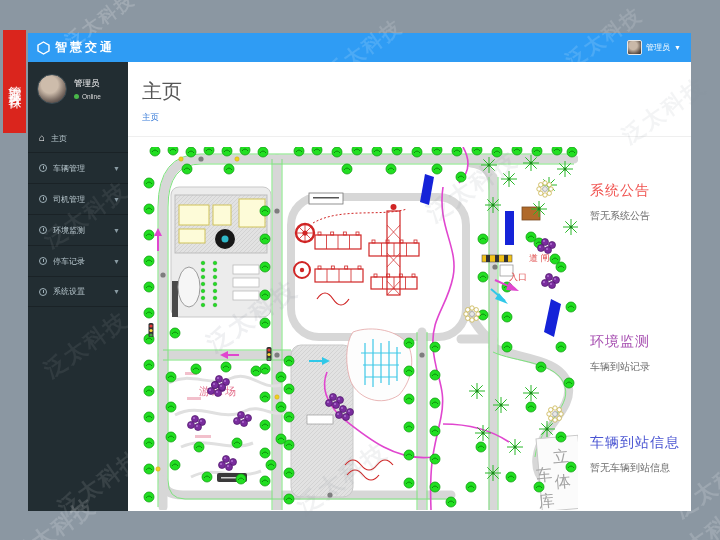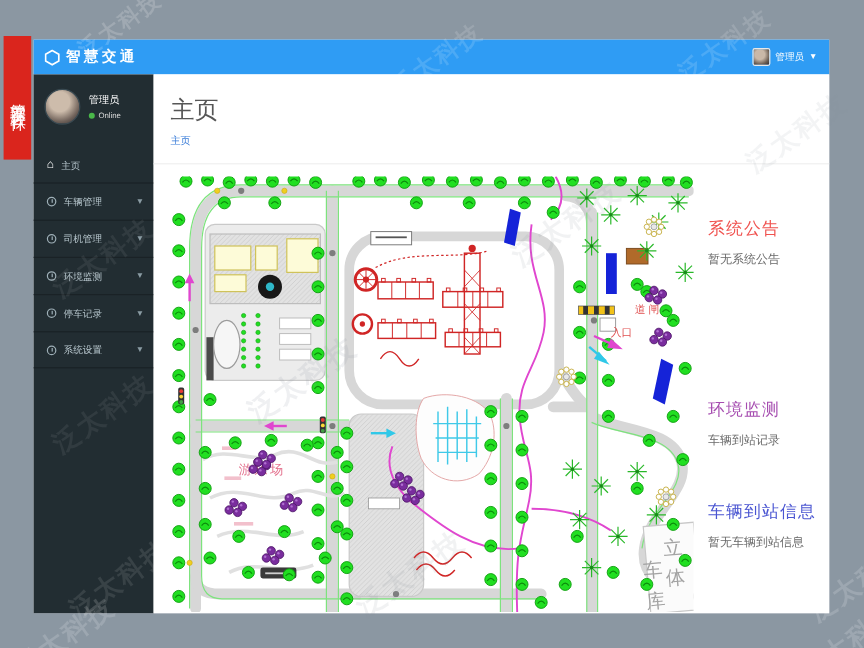--- a/index.html
+++ b/index.html
@@ -813,21 +813,21 @@
     </div>
 
     <div class="panel" style="top:120px">
       <div class="p-title" style="color: rgb(240, 82, 79);">系统公告</div>
       <div class="p-empty">暂无系统公告</div>
     </div>
     <div class="panel" style="top:243px">
       <div class="p-title" style="color: rgb(166, 77, 176); margin-top: 28px;">环境监测</div>
       <div class="p-empty">车辆到站记录</div>
     </div>
-    <div class="panel" style="top:356px">
+    <div class="panel" style="top:372px">
       <div class="p-title" style="color: rgb(74, 85, 210);">车辆到站信息</div>
       <div class="p-empty">暂无车辆到站信息</div>
     </div>
   </div>
 </div>
 
 <div id="wm-layer">
     <span class="wm" style="left: 60px; top: 8px; color: rgba(255, 255, 255, 0.18); font-size: 18px;">泛太科技</span>
     <span class="wm" style="left: 320px; top: 36px; color: rgba(255, 255, 255, 0.14); font-size: 20px;">泛太科技</span>
     <span class="wm" style="left: 560px; top: 24px; color: rgba(255, 255, 255, 0.14); font-size: 20px;">泛太科技</span>

